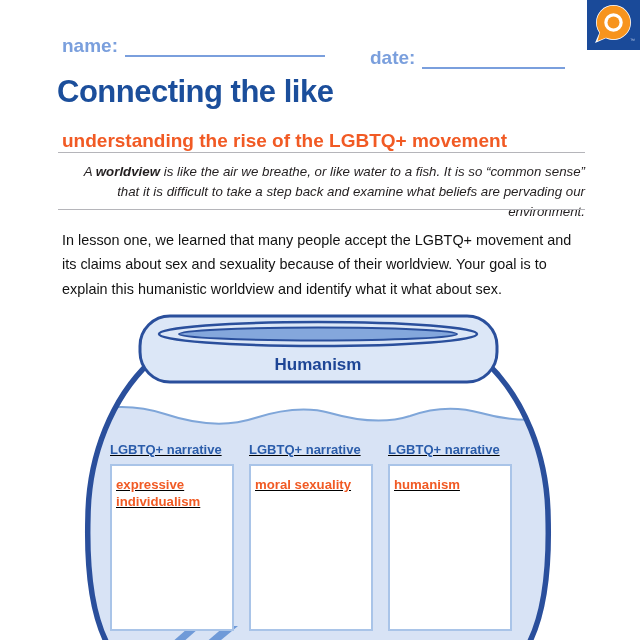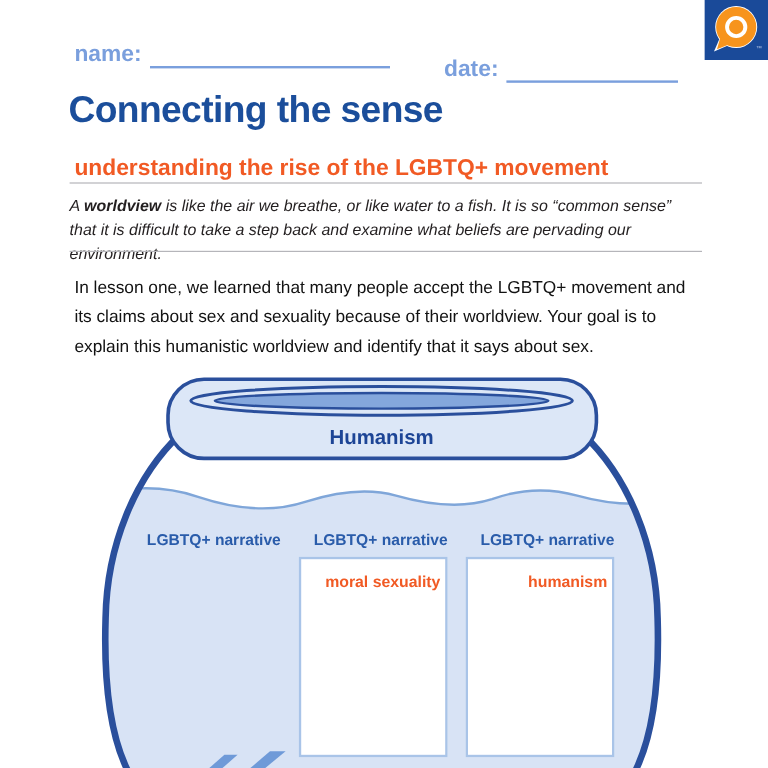--- a/index.html
+++ b/index.html
@@ -19,31 +19,31 @@
   #logo{position:absolute;top:0;right:0;width:53px;height:50px;}
   
   #page-title{position:absolute;left:57px;top:76px;margin:0;font-size:31px;font-weight:800;
     color:#1b4e9b;letter-spacing:-0.5px;line-height:1;}
   #page-subtitle{position:absolute;left:62px;top:131px;margin:0;font-size:19px;font-weight:bold;
     color:#f15a24;line-height:1;}
   
   .rule{position:absolute;left:58px;width:527px;height:1px;background:#b5b5ba;}
   #rule-top{top:152px;}
   #rule-bottom{top:209px;}
-  #quote{position:absolute;left:58px;top:162px;width:527px;text-align:left;
+  #quote{position:absolute;left:58px;top:162px;width:527px;text-align:right;
     font-style:italic;font-size:13.3px;line-height:1.5;color:#231f20;}
   #quote .q-bold{font-weight:bold;}
   
   #intro{position:absolute;left:62px;top:228px;width:518px;margin:0;font-size:14.4px;
     line-height:1.7;color:#121212;}
   
   #bowl-svg{position:absolute;left:0;top:300px;}
   .lid-label{font-family:"Liberation Sans",sans-serif;font-size:17px;font-weight:bold;fill:#1d4596;}
   
-  .fb-col{position:absolute;width:124px;text-align:right;z-index:3;}
+  .fb-col{position:absolute;width:124px;text-align:left;z-index:3;text-decoration:underline;}
   .fb-col{top:443px;}
   #col-1{left:110px;} #col-2{left:249px;} #col-3{left:388px;}
   .fb-col-header{color:#2a5caa;font-weight:bold;font-size:13px;line-height:1;margin-bottom:8px;white-space:nowrap;}
   .fb-col-box{box-sizing:border-box;height:167px;background:#ffffff;border:2px solid #a9c4e8;
     padding-top:11px;}
   .fb-col-label{color:#f15a24;font-weight:bold;font-size:13.2px;line-height:1.25;padding:0 4px;}
 </style>
 </head>
 <body>
 
@@ -63,28 +63,28 @@
       <rect x="0" y="0" width="53" height="50" fill="#1a4a99"></rect>
       <circle cx="26.5" cy="22.5" r="17.5" fill="#ffffff"></circle>
       <path d="M 14,29 L 8,43 L 24,36 Z" fill="#ffffff"></path>
       <circle cx="26.5" cy="22.5" r="13" fill="none" stroke="#f7941d" stroke-width="7.5"></circle>
       <path d="M 13.5,30.5 L 10.5,41 L 23,36 Z" fill="#f7941d"></path>
       <circle cx="26.5" cy="22.5" r="6" fill="#f7941d"></circle>
       <text x="43" y="42" font-size="5" fill="#b9c8e6">™</text>
     </svg>
   </div>
 
-  <h1 id="page-title">Connecting the sense</h1>
+  <h1 id="page-title">Connecting the like</h1>
   <h2 id="page-subtitle">understanding the rise of the LGBTQ+ movement</h2>
 
   <div class="rule" id="rule-top"></div>
   <div id="quote"><span>A </span><span class="q-bold">worldview</span><span> is like the air we breathe, or like water to a fish. It is so “common sense” that it is difficult to take a step back and examine what beliefs are pervading our environment.</span></div>
   <div class="rule" id="rule-bottom"></div>
 
-  <p id="intro">In lesson one, we learned that many people accept the LGBTQ+ movement and its claims about sex and sexuality because of their worldview. Your goal is to explain this humanistic worldview and identify that it says about sex.</p>
+  <p id="intro">In lesson one, we learned that many people accept the LGBTQ+ movement and its claims about sex and sexuality because of their worldview. Your goal is to explain this humanistic worldview and identify what it what about sex.</p>
 
   <svg id="bowl-svg" width="640" height="340" viewBox="0 300 640 340">
     <defs>
       <clipPath id="bowlClip">
         <path d="M 150,362 C 112,398 89,455 88,515 C 86,580 94,624 112,652 L 524,652 C 542,624 550,580 548,515 C 547,455 524,398 486,362 Z"></path>
       </clipPath>
     </defs>
 
     <path d="M 150,362 C 112,398 89,455 88,515 C 86,580 94,624 112,652 L 524,652 C 542,624 550,580 548,515 C 547,455 524,398 486,362 Z" fill="#ffffff"></path>
 
@@ -101,20 +101,23 @@
     <g>
       <rect x="140" y="316" width="357" height="66" rx="30" fill="#dce7f7" stroke="#2a4f9c" stroke-width="3"></rect>
       <ellipse cx="318" cy="334" rx="159" ry="12" fill="#dce7f7" stroke="#2a4f9c" stroke-width="2.5"></ellipse>
       <ellipse cx="318" cy="334" rx="139" ry="6.5" fill="#84a7dc" stroke="#2a4f9c" stroke-width="2"></ellipse>
       <text class="lid-label" x="318" y="370" text-anchor="middle">Humanism</text>
     </g>
   </svg>
 
   <div class="fb-col" id="col-1">
     <div class="fb-col-header">LGBTQ+ narrative</div>
+    <div class="fb-col-box">
+      <div class="fb-col-label">expressive individualism</div>
+    </div>
   </div>
   <div class="fb-col" id="col-2">
     <div class="fb-col-header">LGBTQ+ narrative</div>
     <div class="fb-col-box">
       <div class="fb-col-label">moral sexuality</div>
     </div>
   </div>
   <div class="fb-col" id="col-3">
     <div class="fb-col-header">LGBTQ+ narrative</div>
     <div class="fb-col-box">

